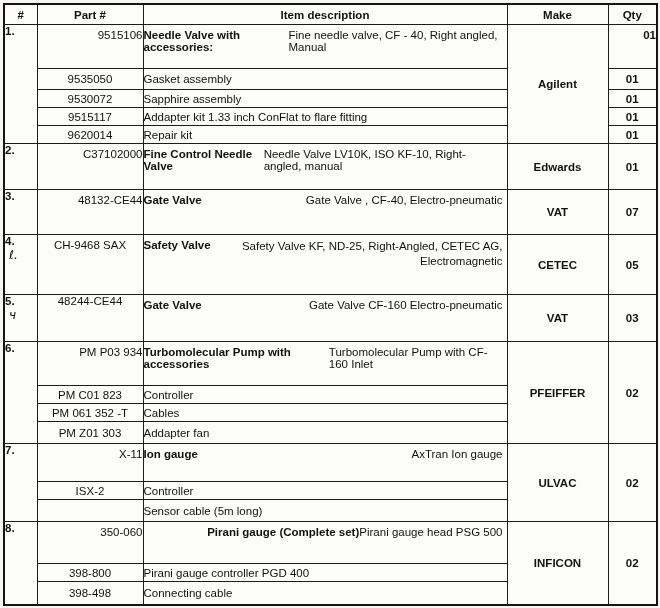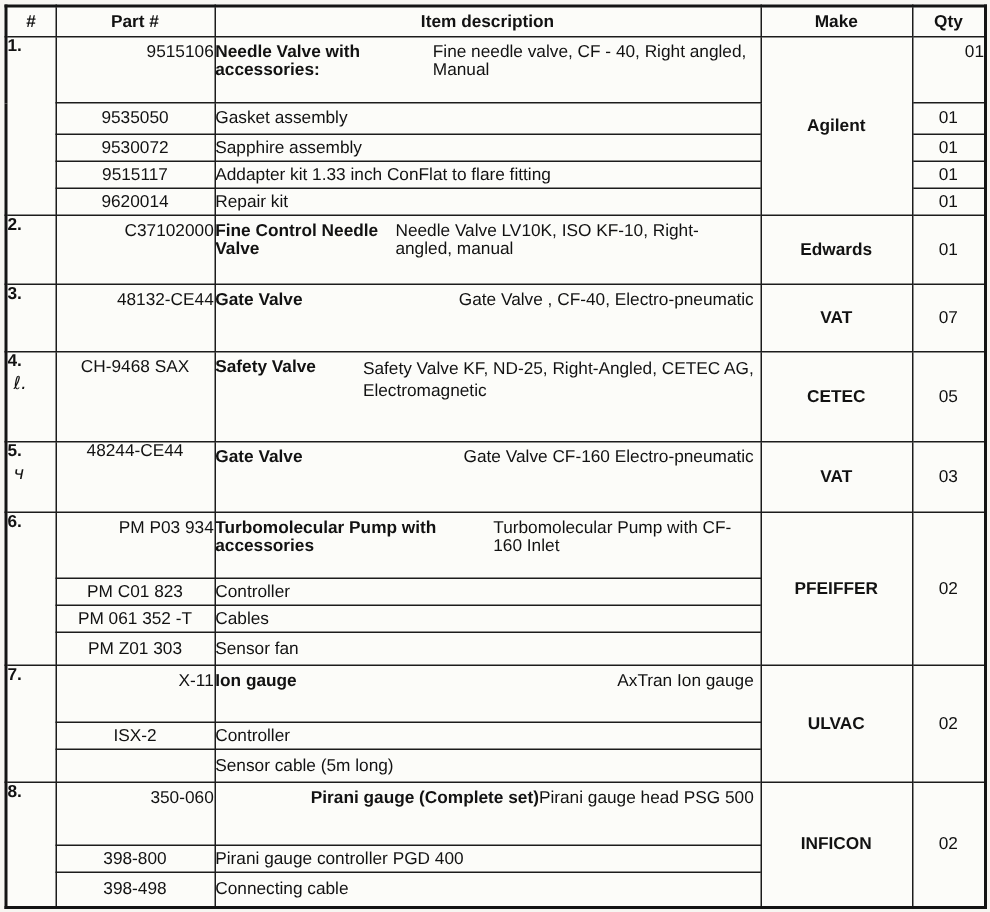--- a/index.html
+++ b/index.html
@@ -22,21 +22,21 @@
   table.parts{border:2px solid #141414;}
   th{font-weight:bold;font-size:12.5px;height:19px;text-align:center;}
   
   td.num{
     vertical-align:top;text-align:left;
     padding:1px 0 0 5px;font-weight:bold;font-size:12px;
   }
   td.part{text-align:center;vertical-align:middle;}
   td.desc{text-align:left;vertical-align:middle;padding-left:6px;}
   td.make{text-align:center;vertical-align:middle;font-weight:bold;}
-  td.qty{text-align:center;vertical-align:middle;font-weight:normal;}
+  td.qty{text-align:center;vertical-align:middle;font-weight:bold;}
   td.top{vertical-align:top;padding-top:2px;}
   .title{font-weight:bold;}
   
   .v{
     display:flex;flex-direction:row;justify-content:space-between;
     box-sizing:border-box;padding:2px 0 3px 0;
   }
   td.desc .v{padding-right:4px;}
   .v.center{justify-content:center;}
   .v.end{justify-content:flex-end;}
@@ -46,21 +46,21 @@
   tr.r44{height:44px;} tr.r21{height:21px;} tr.r18{height:18px;}
   tr.r46{height:46px;} tr.r45{height:45px;} tr.r60{height:60px;}
   tr.r47{height:47px;} tr.r22{height:22px;} tr.r38{height:38px;}
   tr.r42{height:42px;} tr.r23{height:23px;}
   .hand{
     display:block;font-family:"DejaVu Sans", sans-serif;
     font-style:italic;font-weight:normal;font-size:12px;
     margin:1px 0 0 4px;
   }
   .indent{padding-left:8px;}
-  .line2{line-height:15px;}
+  .line2{line-height:15px;text-align:right;}
 </style>
 </head>
 <body>
 
 <div class="page">
 <table class="parts">
   <colgroup>
     <col style="width:33px">
         <col style="width:106px">
         <col style="width:364px">
@@ -215,21 +215,21 @@
   <tr class="r18">
     <td class="part">PM C01 823</td>
     <td class="desc">Controller</td>
   </tr>
   <tr class="r18">
     <td class="part">PM 061 352 -T</td>
     <td class="desc">Cables</td>
   </tr>
   <tr class="r22">
     <td class="part">PM Z01 303</td>
-    <td class="desc">Sensor fan</td>
+    <td class="desc">Addapter fan</td>
   </tr>
 
   <tr class="r38">
     <td class="num" rowspan="3"><span>7.</span></td>
     <td class="part">
       <div class="v h34">
               <span></span>
               <span>X-11</span>
             </div>
     </td>

